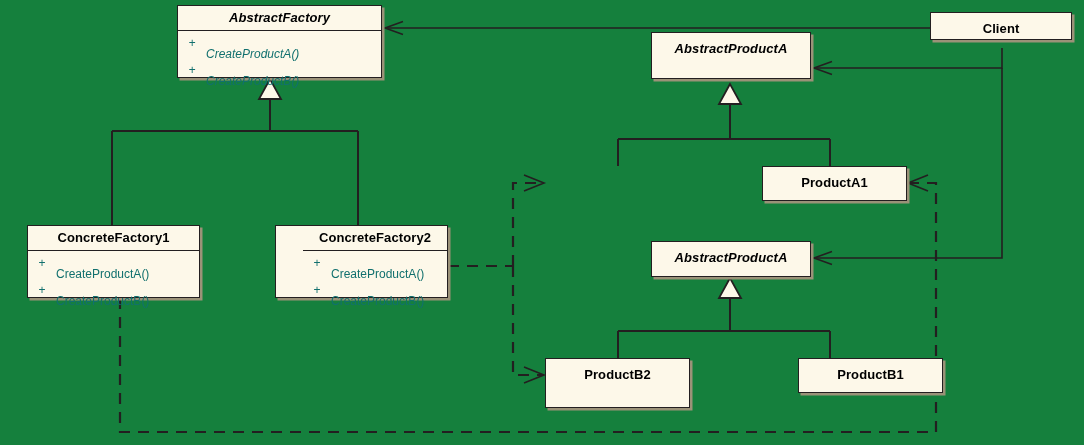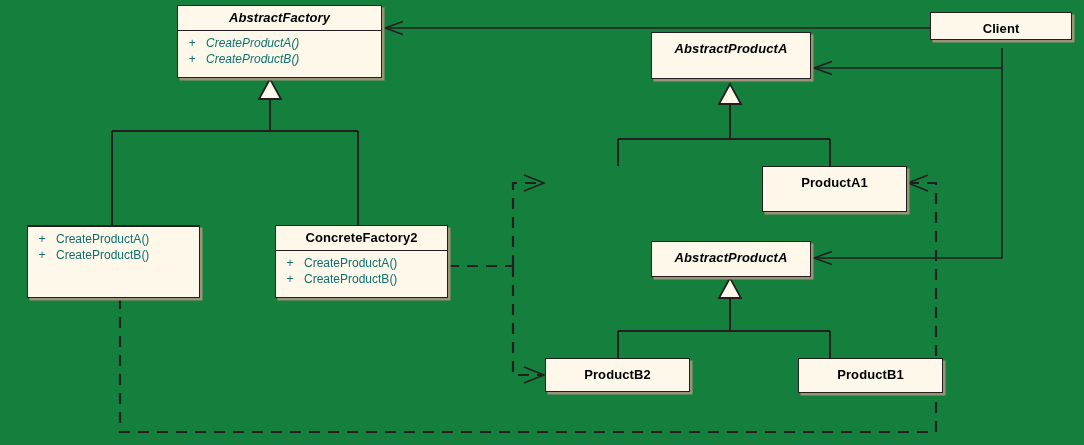--- a/index.html
+++ b/index.html
@@ -62,20 +62,21 @@
   .uml-op.abstract {
     font-style: italic;
   }
   .op-vis {
     width: 28px;
     text-align: center;
     flex: 0 0 28px;
   }
   .op-name {
     flex: 1 1 auto;
+    margin-top: 11px;
   }
 </style>
 </head>
 <body>
 
 <div id="canvas">
 
   <svg id="edges" viewBox="0 0 1084 445" width="1084" height="445" xmlns="http://www.w3.org/2000/svg">
 
     <g>
@@ -151,58 +152,59 @@
 
   <div class="uml-box" style="left:930px; top:12px; width:142px; height:28px;">
     <div class="uml-title" style="padding-top:9px;">Client</div>
   </div>
 
   <div class="uml-box" style="left:651px; top:32px; width:160px; height:47px;">
     <div class="uml-title abstract" style="padding-top:9px;">AbstractProductA</div>
   </div>
 
 
-  <div class="uml-box" style="left:762px; top:166px; width:145px; height:46px;">
+  <div class="uml-box" style="left:762px; top:166px; width:145px; height:35px;">
     <div class="uml-title" style="padding-top:9px;">ProductA1</div>
   </div>
 
   <div class="uml-box" style="left:27px; top:225px; width:173px; height:73px;">
+    <div class="uml-title">ConcreteFactory1</div>
     <div class="uml-divider"></div>
     <div class="uml-ops">
       <div class="uml-op">
         <span class="op-vis">+</span>
         <span class="op-name">CreateProductA()</span>
       </div>
       <div class="uml-op">
         <span class="op-vis">+</span>
         <span class="op-name">CreateProductB()</span>
       </div>
     </div>
   </div>
 
-  <div class="uml-box" style="left:275px; top:225px; width:173px; height:73px;">
+  <div class="uml-box" style="left:275px; top:225px; width:173px; height:73px;padding-left:27px;">
     <div class="uml-title">ConcreteFactory2</div>
     <div class="uml-divider"></div>
     <div class="uml-ops">
       <div class="uml-op">
         <span class="op-vis">+</span>
         <span class="op-name">CreateProductA()</span>
       </div>
       <div class="uml-op">
         <span class="op-vis">+</span>
         <span class="op-name">CreateProductB()</span>
       </div>
     </div>
   </div>
 
   <div class="uml-box" style="left:651px; top:241px; width:160px; height:36px;">
     <div class="uml-title abstract" style="padding-top:9px;">AbstractProductA</div>
   </div>
 
-  <div class="uml-box" style="left:545px; top:358px; width:145px; height:34px;">
+  <div class="uml-box" style="left:545px; top:358px; width:145px; height:50px;">
     <div class="uml-title" style="padding-top:9px;">ProductB2</div>
   </div>
 
   <div class="uml-box" style="left:798px; top:358px; width:145px; height:35px;">
     <div class="uml-title" style="padding-top:9px;">ProductB1</div>
   </div>
 
 </div>
 
 </body></html>

